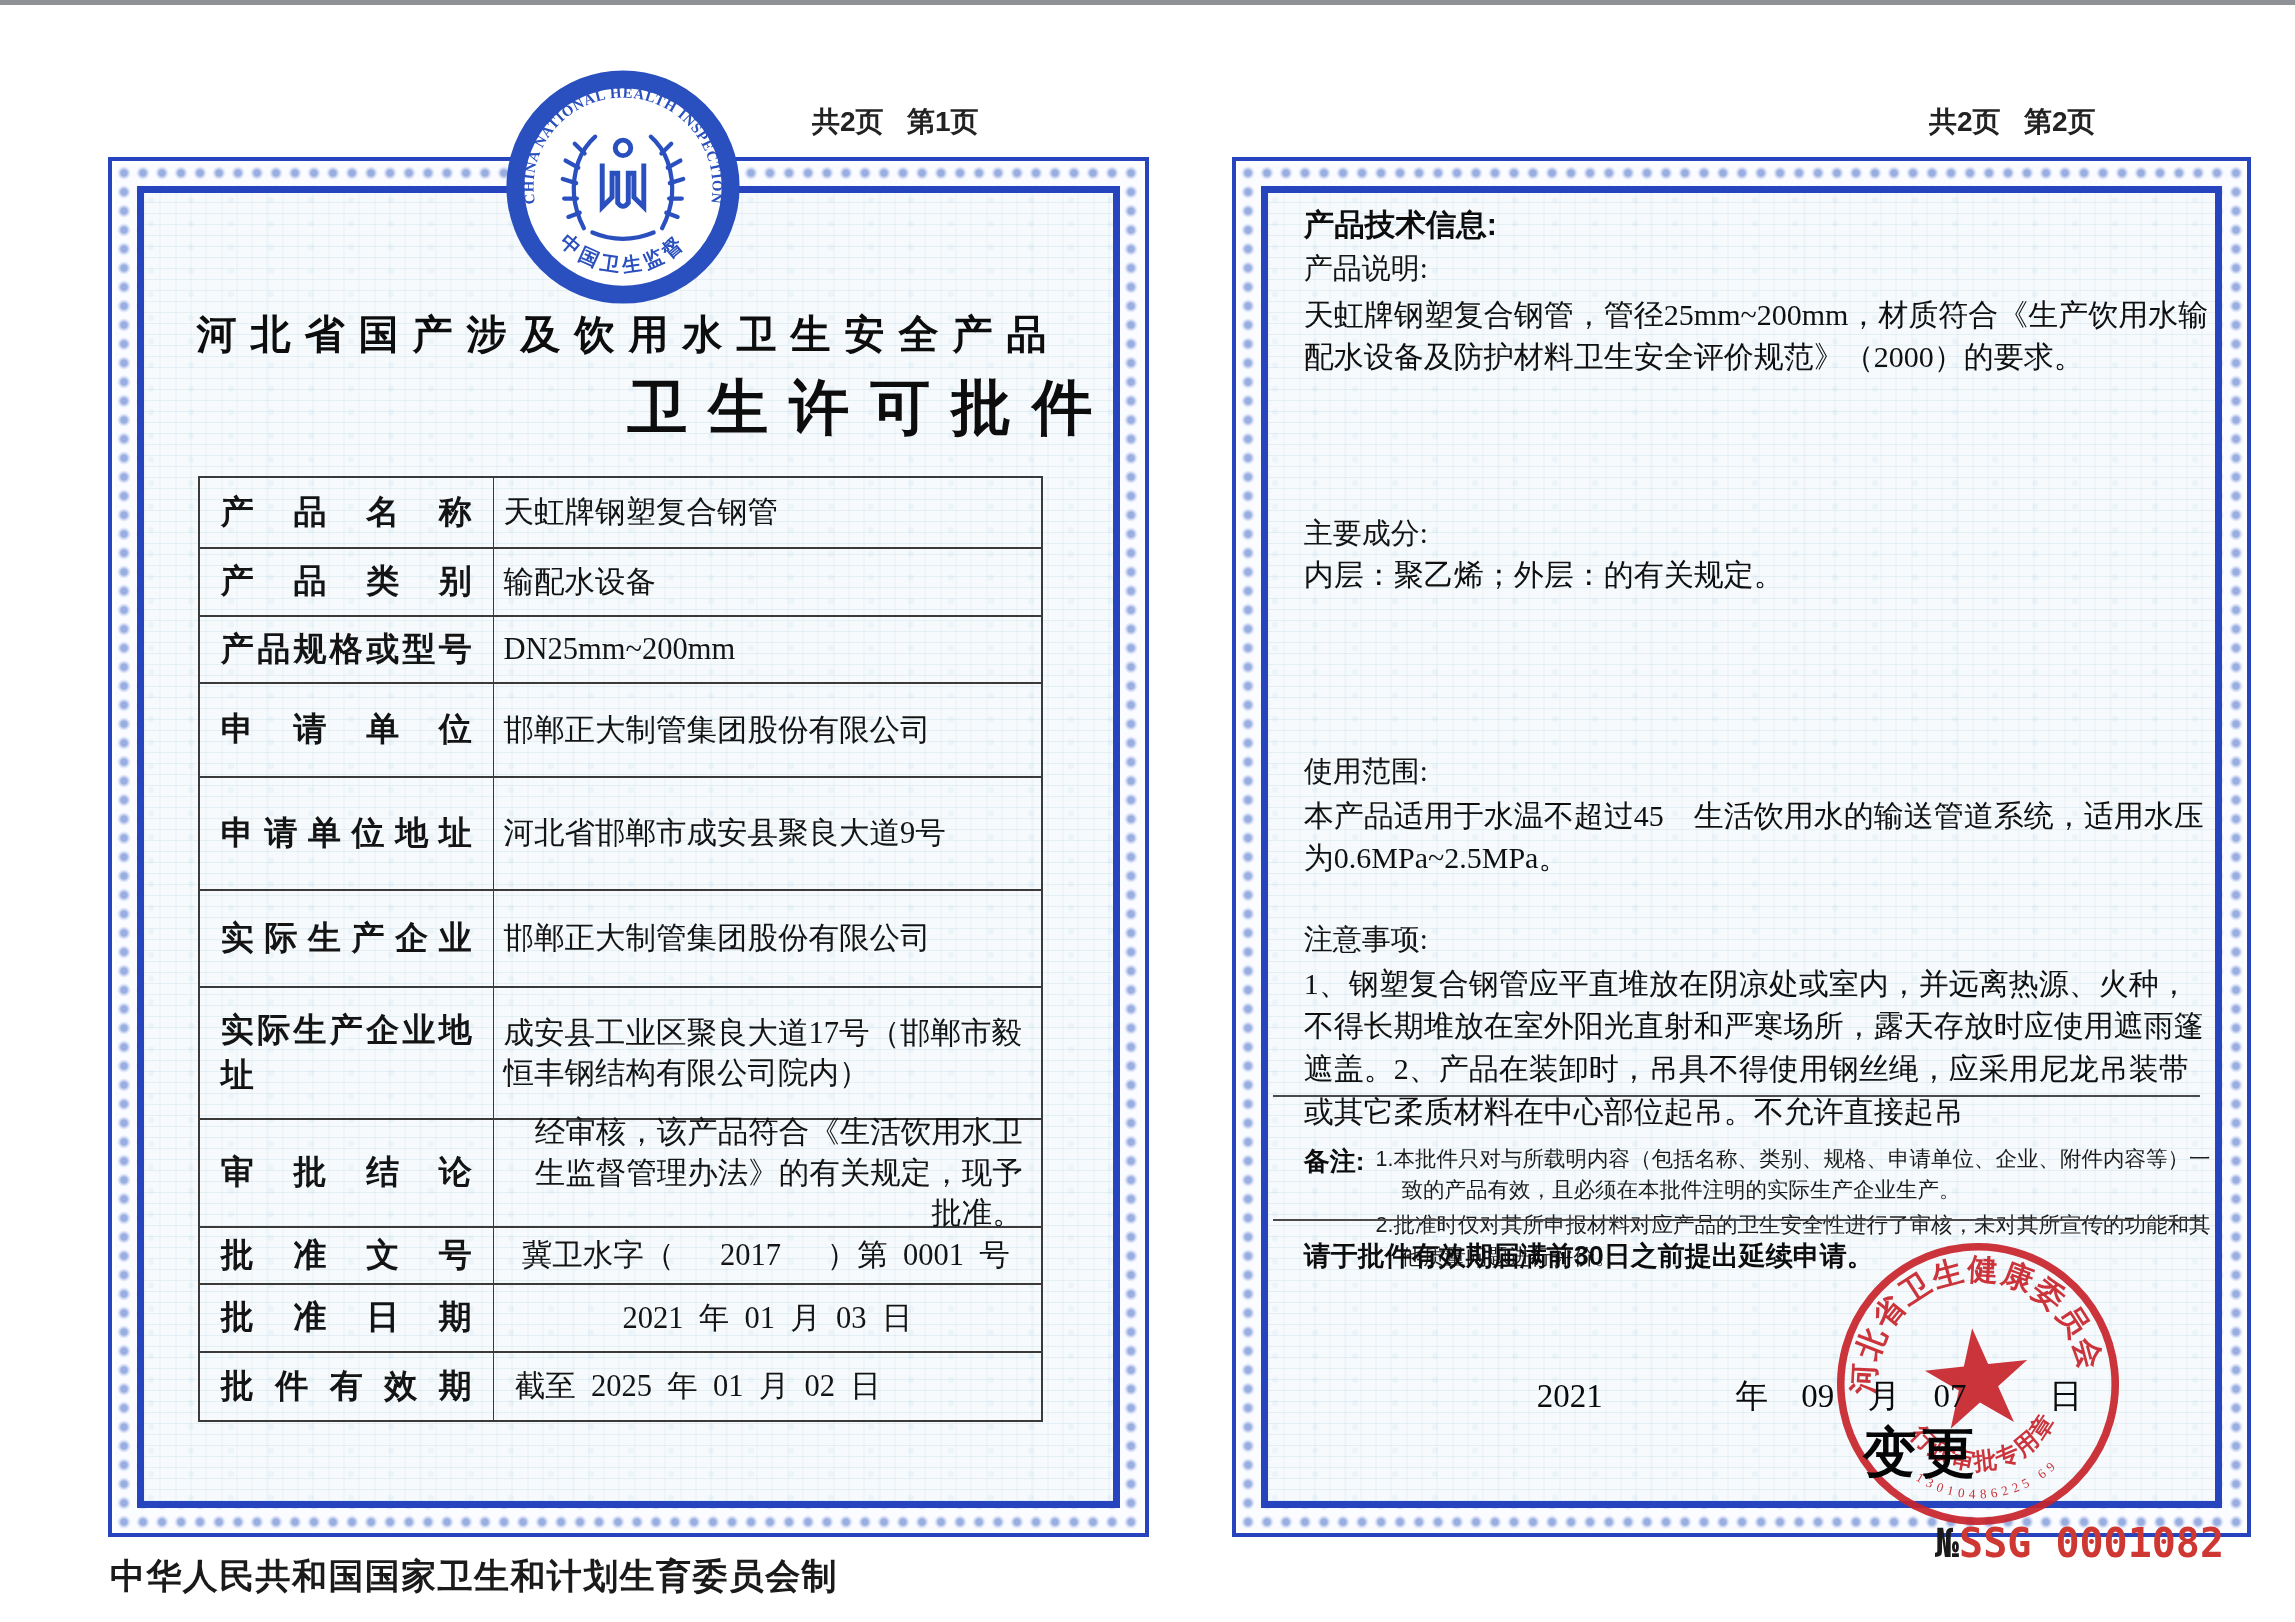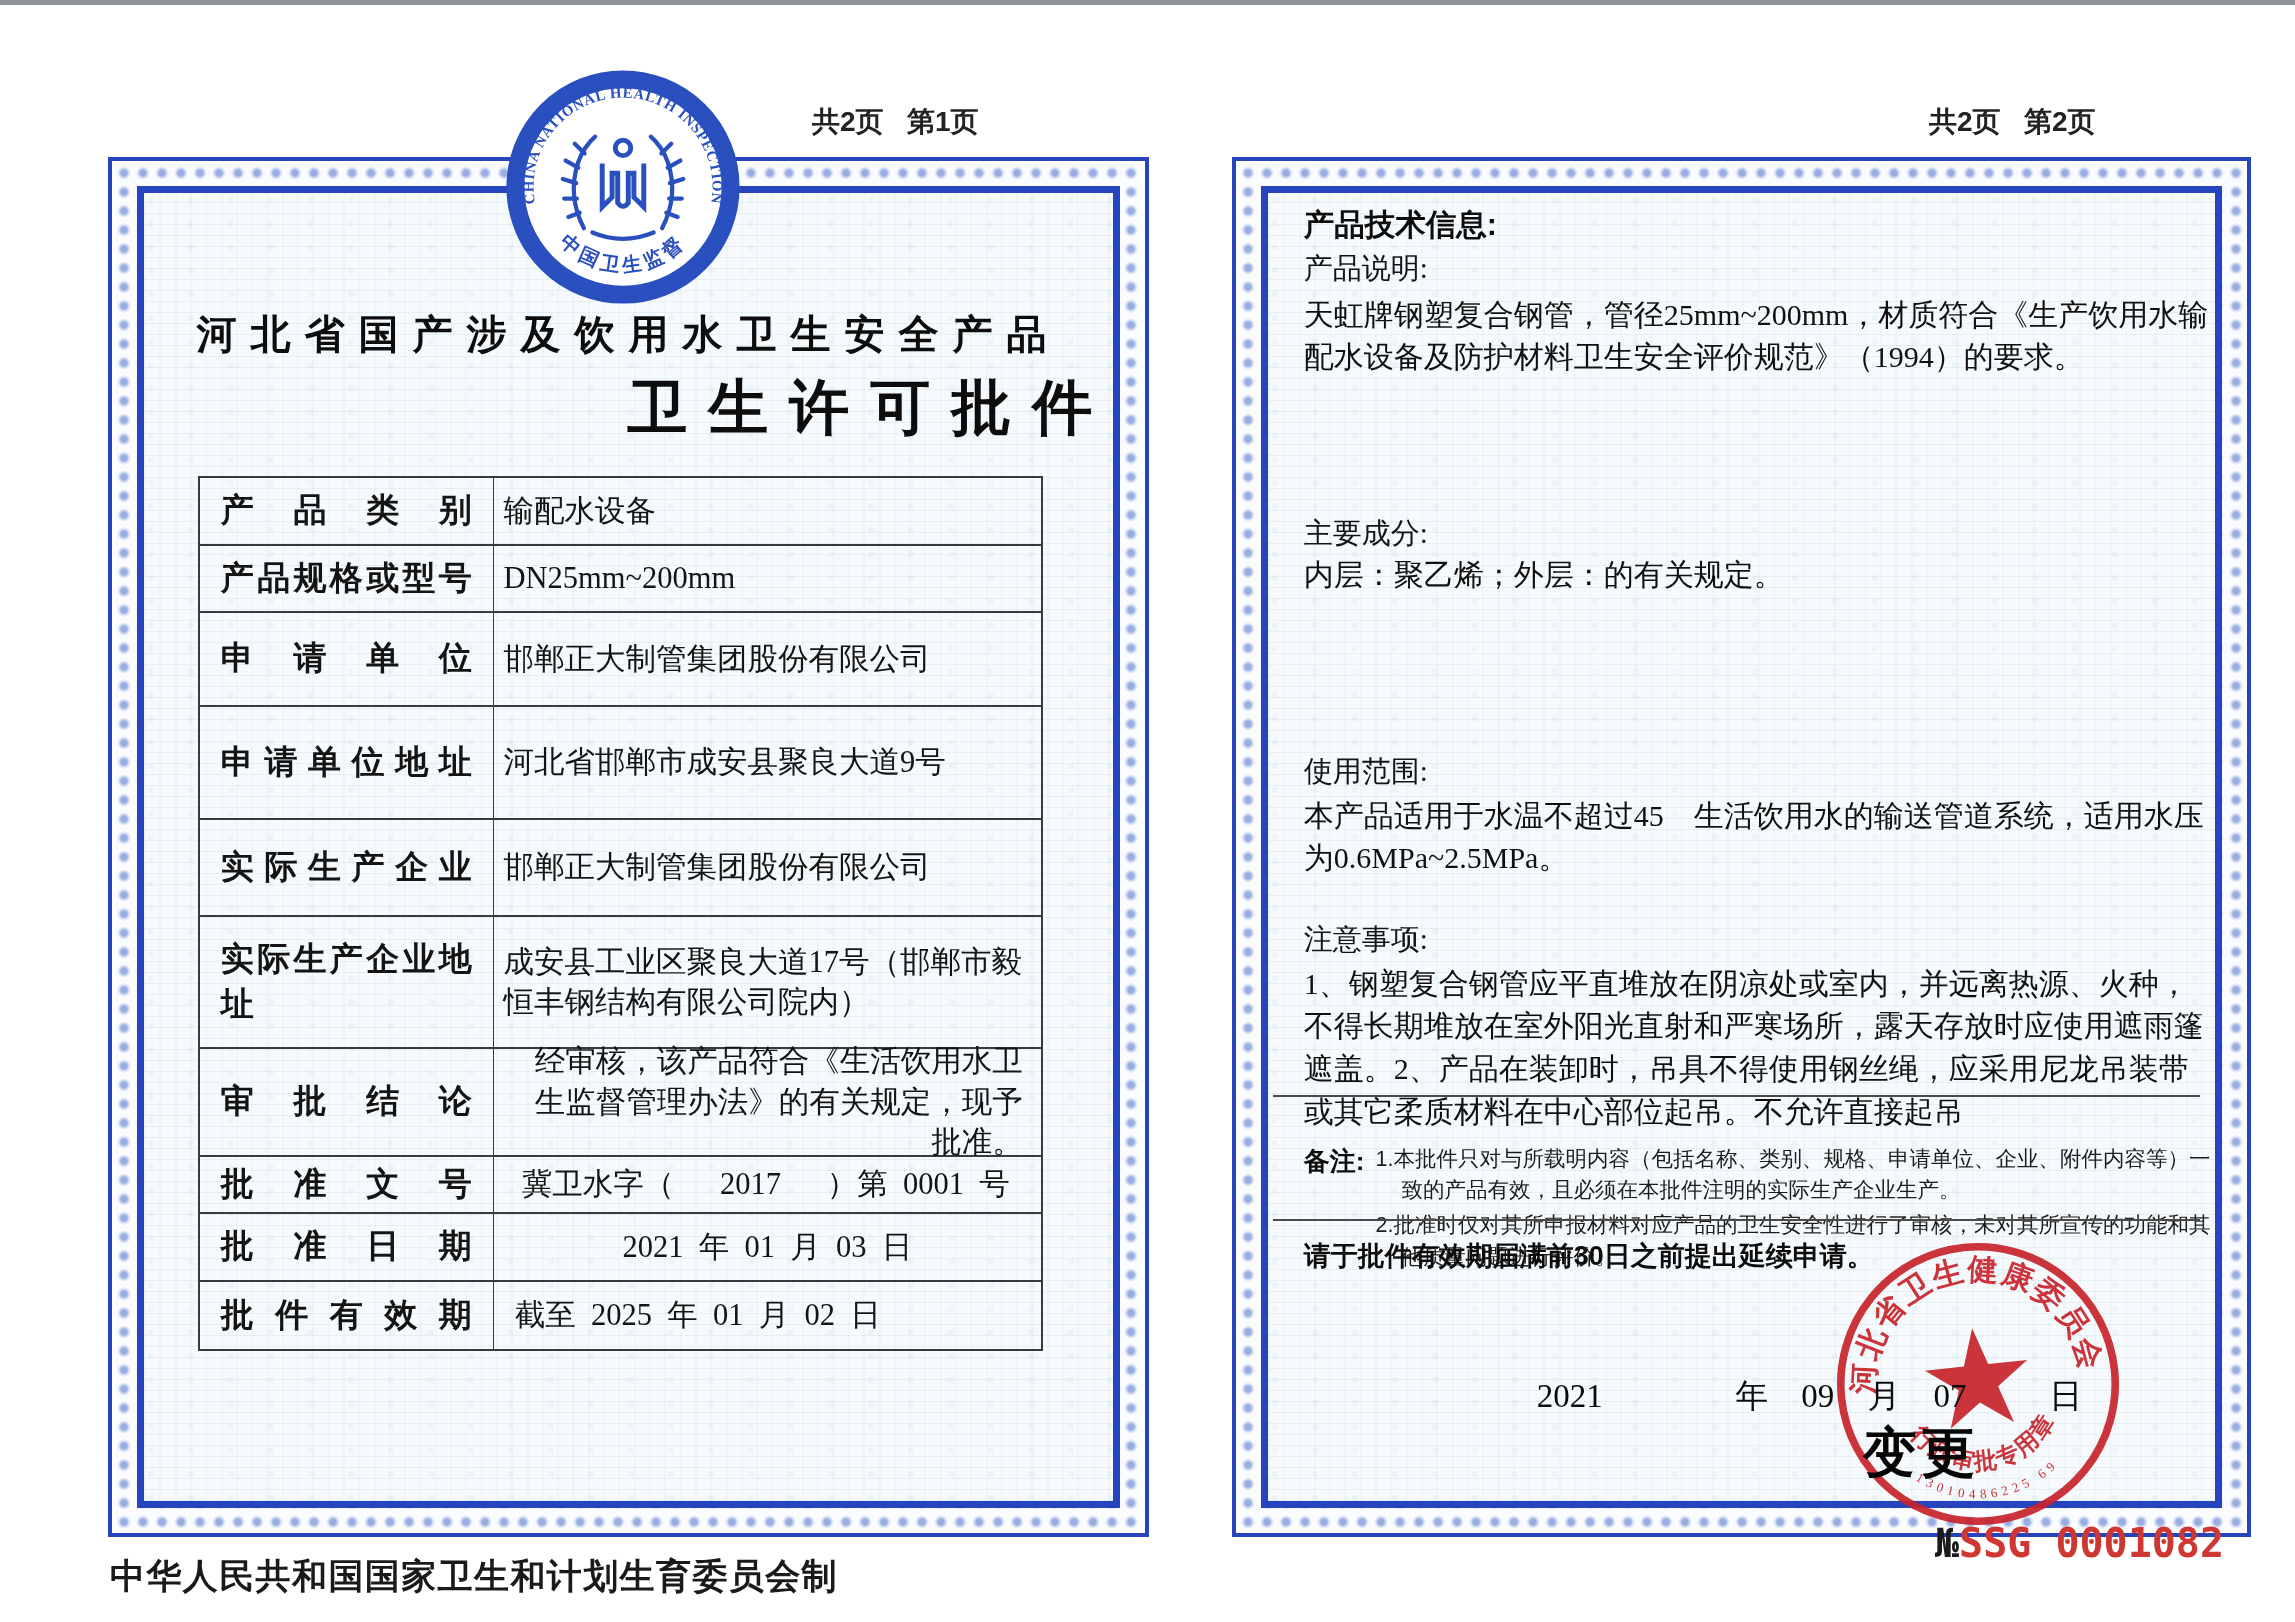--- a/index.html
+++ b/index.html
@@ -81,20 +81,26 @@
   <div class="pagehdr" style="left:1929px;top:103px;">共2页   第2页</div>
 
   <div class="page" style="left:108px;top:157px;width:1041px;height:1380px;">
     <div class="band">
       <div class="inner">
 
         <div class="title1">河北省国产涉及饮用水卫生安全产品</div>
         <div class="title2">卫生许可批件</div>
 
         <div class="tbl">
+          <div class="trow" style="height:71px">
+            <div class="lbl">
+                <span>产品名称</span>
+              </div>
+            <div class="val">天虹牌钢塑复合钢管</div>
+          </div>
           <div class="trow" style="height:68px">
             <div class="lbl">
                 <span>产品类别</span>
               </div>
             <div class="val">输配水设备</div>
           </div>
           <div class="trow" style="height:67px">
             <div class="lbl">
                 <span>产品规格或型号</span>
               </div>
@@ -189,21 +195,21 @@
       <path d="M 138 134 L 138 196 L 152 182 L 152 148 L 160 148 L 160 190 Q 167.5 200 175 190 L 175 148 L 183 148 L 183 182 L 197 196 L 197 134"></path>
     </g>
   </svg>
 
   <div class="page" style="left:1232px;top:157px;width:1019px;height:1380px;">
     <div class="band">
       <div class="inner">
 
         <div class="blk secbold" style="top:12.5px;">产品技术信息:</div>
         <div class="blk seclabel" style="top:56px;">产品说明:</div>
-        <div class="blk body" style="top:101px;">天虹牌钢塑复合钢管，管径25mm~200mm，材质符合《生产饮用水输配水设备及防护材料卫生安全评价规范》（1994）的要求。</div>
+        <div class="blk body" style="top:101px;">天虹牌钢塑复合钢管，管径25mm~200mm，材质符合《生产饮用水输配水设备及防护材料卫生安全评价规范》（2000）的要求。</div>
 
         <div class="blk seclabel" style="top:321px;">主要成分:</div>
         <div class="blk body" style="top:361px;">内层：聚乙烯；外层：的有关规定。</div>
 
         <div class="blk seclabel" style="top:559px;">使用范围:</div>
         <div class="blk body" style="top:602px;">本产品适用于水温不超过45　生活饮用水的输送管道系统，适用水压为0.6MPa~2.5MPa。</div>
 
         <div class="blk seclabel" style="top:727px;">注意事项:</div>
         <div class="blk body" style="top:770px;">1、钢塑复合钢管应平直堆放在阴凉处或室内，并远离热源、火种，不得长期堆放在室外阳光直射和严寒场所，露天存放时应使用遮雨篷遮盖。2、产品在装卸时，吊具不得使用钢丝绳，应采用尼龙吊装带或其它柔质材料在中心部位起吊。不允许直接起吊</div>
 

